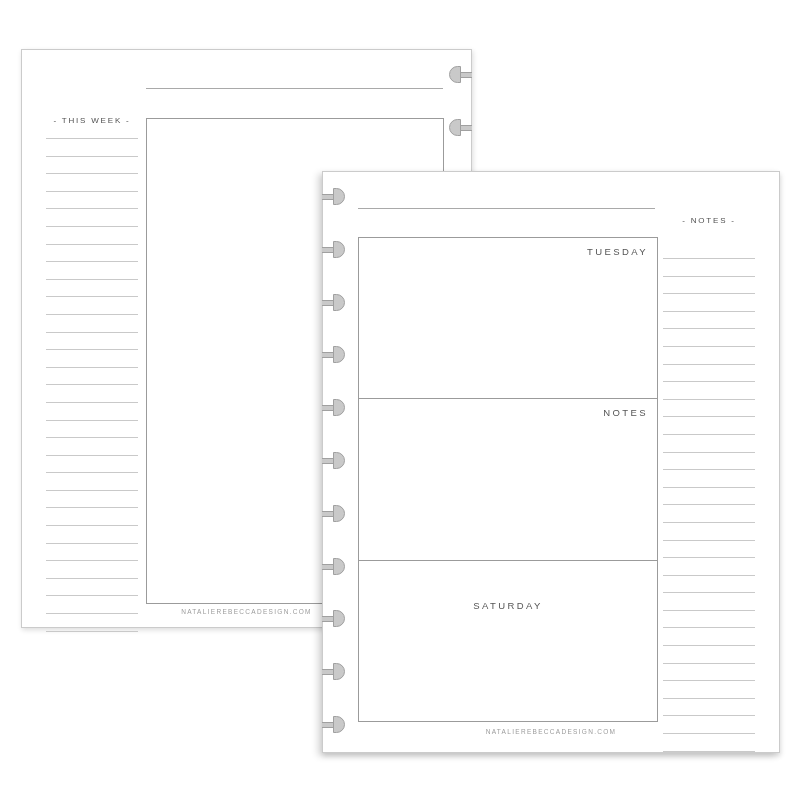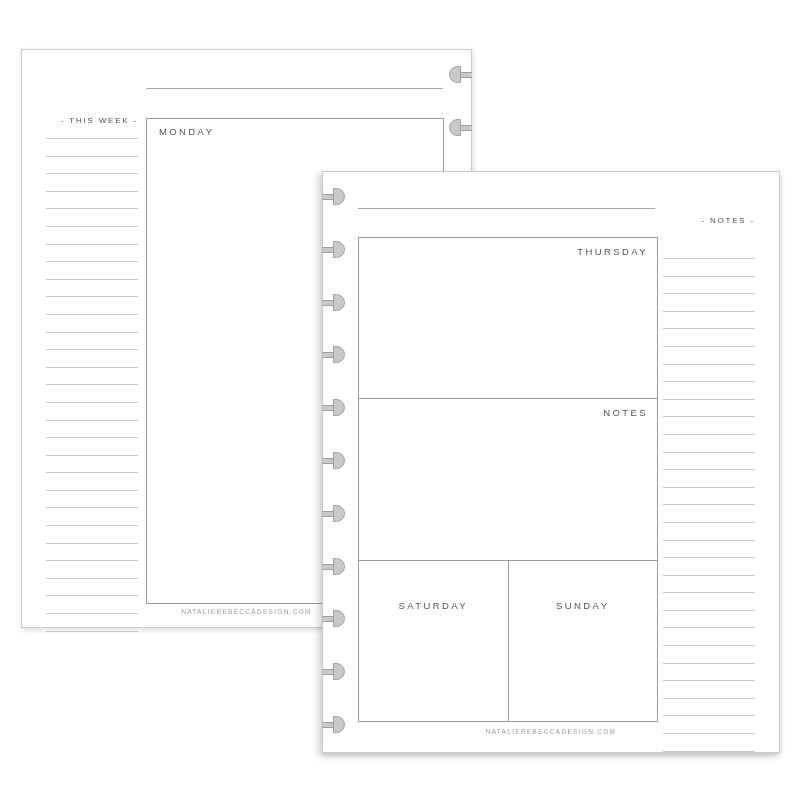--- a/index.html
+++ b/index.html
@@ -38,21 +38,21 @@
   .top-rule {
     position: absolute;
     height: 0;
     border-top: 1px solid #a9a9a9;
   }
   .page-back .top-rule { left: 124px; top: 38px; width: 297px; }
   .page-front .top-rule { left: 35px; top: 36px; width: 297px; }
 
   .col-header {
     position: absolute;
-    text-align: right;
+    text-align: center;
     font-size: 8px;
     letter-spacing: 1.8px;
     color: #4f4f4f;
     white-space: nowrap;
   }
   .page-back .col-header { left: 24px; top: 66px; width: 92px; }
   .page-front .col-header { left: 340px; top: 44px; width: 92px; }
 
   .rlines {
     position: absolute;
@@ -163,23 +163,20 @@
         <div class="rline"></div>
         <div class="rline"></div>
         <div class="rline"></div>
         <div class="rline"></div>
         <div class="rline"></div>
         <div class="rline"></div>
         <div class="rline"></div>
       </div>
 
     <div class="wgrid">
-      <div class="wrow">
-        <div class="day-label left">MONDAY</div>
-      </div>
     </div>
 
     <div class="page-footer">NATALIEREBECCADESIGN.COM</div>
 
     <div class="punches">
         <div class="punch" style="top: 16px;"></div>
         <div class="punch" style="top: 68.8px;"></div>
         <div class="punch" style="top: 121.6px;"></div>
         <div class="punch" style="top: 174.4px;"></div>
         <div class="punch" style="top: 227.2px;"></div>
@@ -224,31 +221,28 @@
         <div class="rline"></div>
         <div class="rline"></div>
         <div class="rline"></div>
         <div class="rline"></div>
         <div class="rline"></div>
         <div class="rline"></div>
       </div>
 
     <div class="wgrid">
       <div class="wrow">
-        <div class="day-label right">THURSDAY</div>
+        <div class="day-label right">TUESDAY</div>
       </div>
       <div class="wrow">
         <div class="day-label right">NOTES</div>
       </div>
       <div class="wrow split">
         <div class="wcell">
           <div class="day-label center">SATURDAY</div>
-        </div>
-        <div class="wcell">
-          <div class="day-label center">SUNDAY</div>
         </div>
       </div>
     </div>
 
     <div class="page-footer">NATALIEREBECCADESIGN.COM</div>
 
     <div class="punches">
         <div class="punch" style="top: 16px;"></div>
         <div class="punch" style="top: 68.8px;"></div>
         <div class="punch" style="top: 121.6px;"></div>

